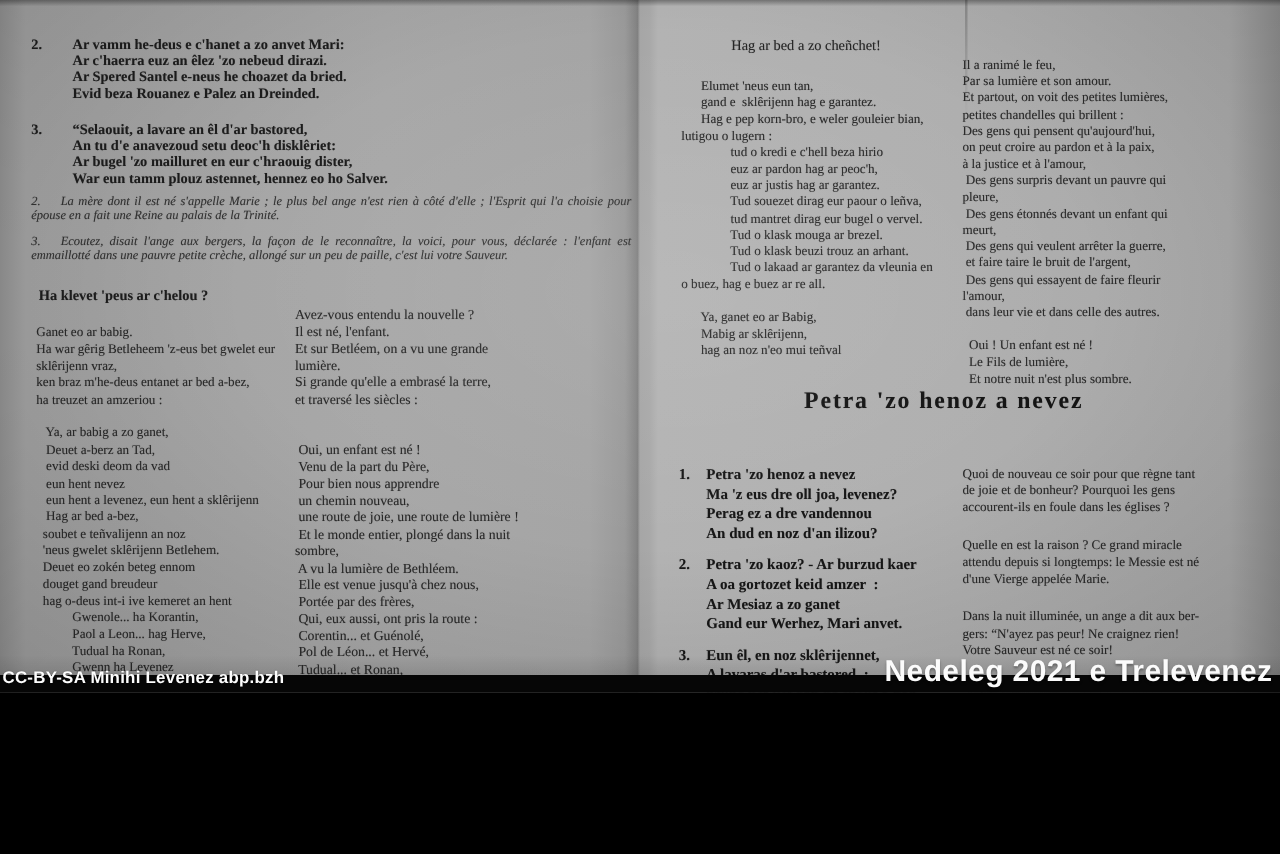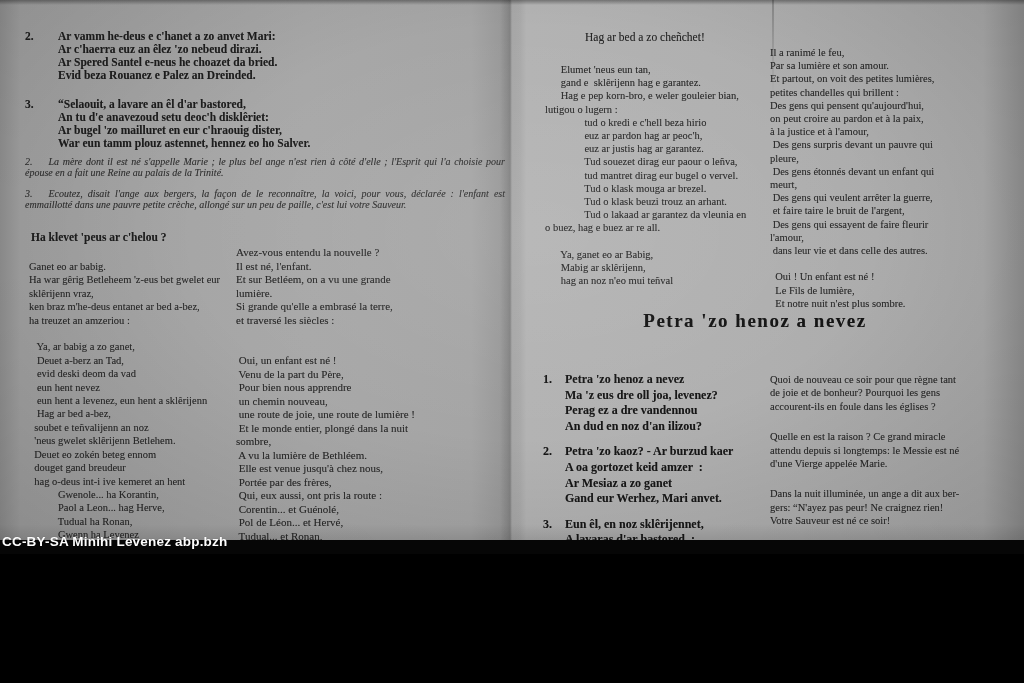--- a/index.html
+++ b/index.html
@@ -262,14 +262,15 @@
   </div>
 
   <div id="page-number">7</div>
 
   <div class="fold"></div>
   <div class="crease"></div>
   <div class="vignette"></div>
 
   <div id="bar-bottom"></div>
   <div id="credit">CC-BY-SA Minihi Levenez abp.bzh</div>
+  <div id="caption">Nedeleg 2021 e Trelevenez</div>
 
 </div>
 
 </body></html>

